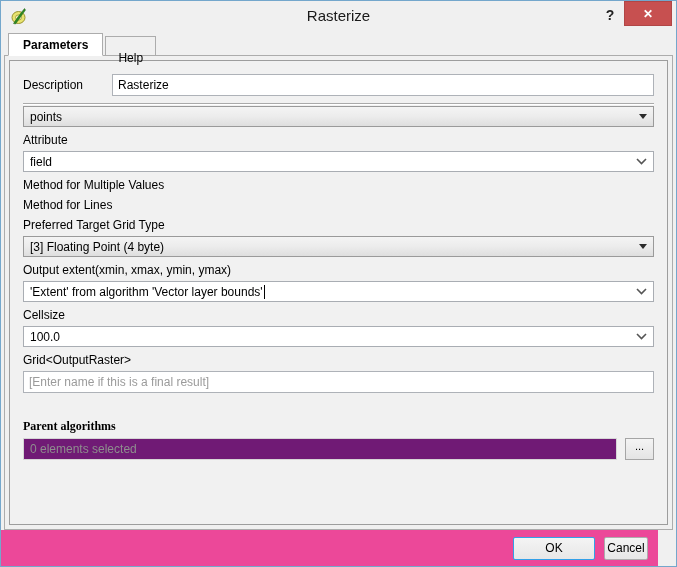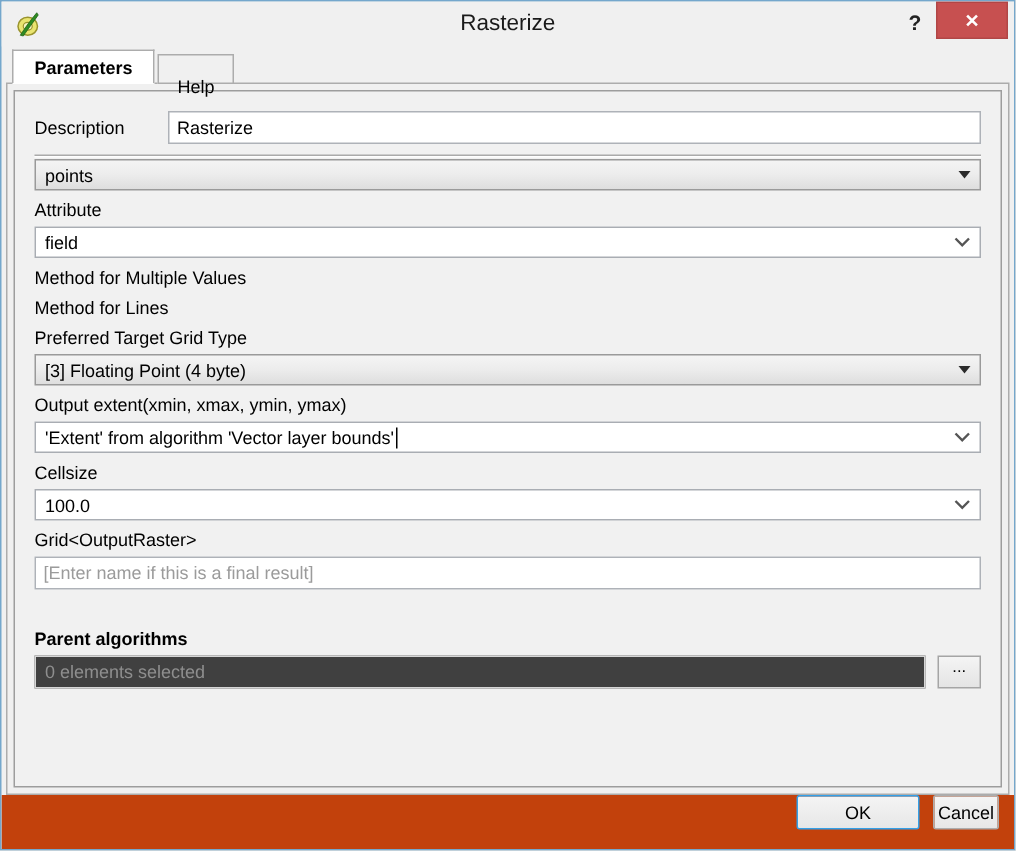--- a/index.html
+++ b/index.html
@@ -49,21 +49,21 @@
     flex:1; height:22px; border:1px solid #aeb2b8; background:#ffffff;
     font-family:"Liberation Sans", sans-serif; font-size:12px; color:#000;
     padding:0 5px; outline:none; width:100%;
   }
   .textbox::placeholder{ color:#9b9b9b; }
 
   .separator{ margin:7px 0 1px 0; border-top:1px solid #aaaaaa;
               border-bottom:1px solid #ffffff; height:2px; }
 
   .flabel{ font-size:12px; color:#000; margin:6px 0 4px 0; }
-  .flabel.bold{ font-weight:bold; }
+  .flabel.bold{ font-weight:bold;font-family:Liberation Serif, serif; }
 
   .dropdown{
     height:21px; border:1px solid #9a9a9a;
     background:linear-gradient(to bottom,#f4f4f4,#ececec 50%,#dedede);
     display:flex; align-items:center; padding:0 6px; position:relative;
     cursor:default;
   }
   .dropdown .dval{ font-size:12px; color:#000; flex:1; overflow:hidden; white-space:nowrap; }
   .solid-arrow{ width:0; height:0; border-left:4px solid transparent;
                 border-right:4px solid transparent; border-top:5px solid #2b2b2b;
@@ -74,36 +74,36 @@
     display:flex; align-items:center; padding:0 6px; cursor:text;
   }
   .combobox .dval{ font-size:12px; color:#000; white-space:nowrap; }
   .chevron-wrap{ margin-left:auto; display:flex; align-items:center; }
   .caret{ display:inline-block; width:1px; height:14px; background:#000; margin-left:1px; }
 
   .gap{ height:20px; }
 
   .pa-row{ display:flex; align-items:stretch; }
   .disabled-field{
-    flex:1; height:22px; border:1px solid #d6d6d6; background:#404040;
+    flex:1; height:22px; border:1px solid #d6d6d6; background:#701a75;
     display:flex; align-items:center; padding:0 6px;
     font-size:12px; color:#8e8e8e;
   }
   .browse-btn{
     width:29px; height:22px; margin-left:8px;
     border:1px solid #a5a5a5;
     background:linear-gradient(to bottom,#f4f4f4,#e4e4e4);
     font-size:11px; color:#000; display:flex; align-items:center; justify-content:center;
     line-height:6px; padding-bottom:6px;
   }
 
   
-  .buttonrow{ position:absolute; left:0; right:0; bottom:0; height:36px;
-              display:flex; align-items:flex-start; justify-content:flex-end;
-              padding-right:10px; background:#c2410c; }
+  .buttonrow{ position:absolute; left:0; right:18px; bottom:0; height:36px;
+              display:flex; align-items:center; justify-content:flex-end;
+              padding-right:10px; background:#ec4899; }
   .btn{
     height:23px; border:1px solid #adadad;
     background:linear-gradient(to bottom,#f4f4f4,#e7e7e7);
     font-family:"Liberation Sans", sans-serif; font-size:12px; color:#000;
     border-radius:2px;
   }
   .btn.default{ border:1px solid #33a0e8; }
   .btn-ok{ width:82px; margin-right:9px; }
   .btn-cancel{ width:44px; }
 </style>

